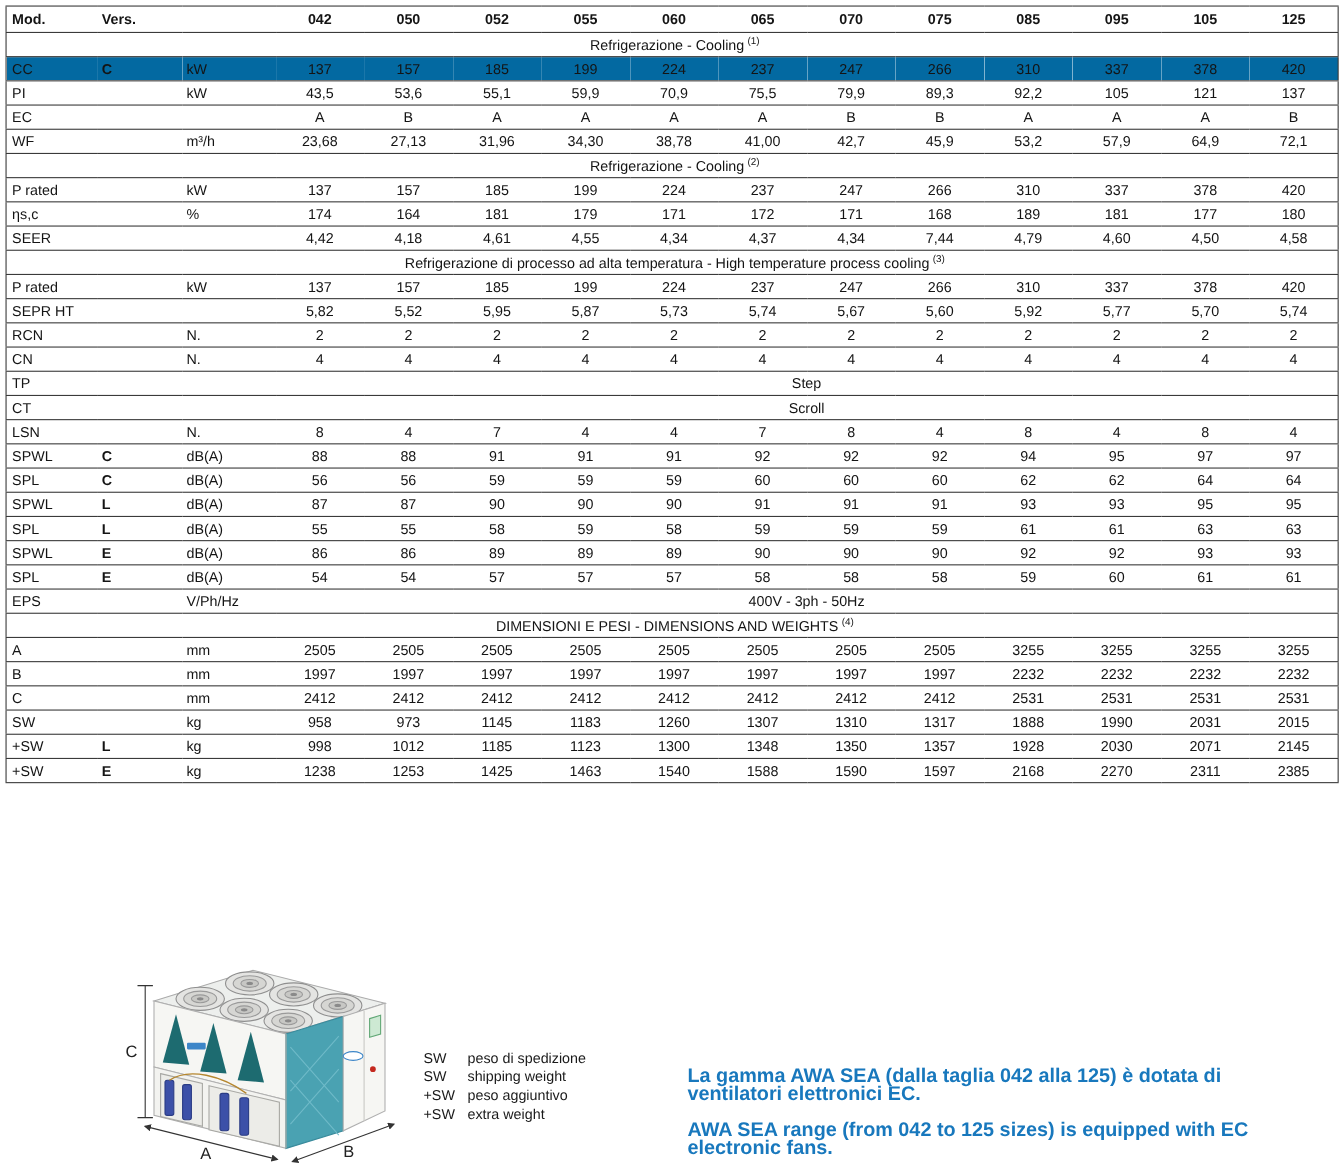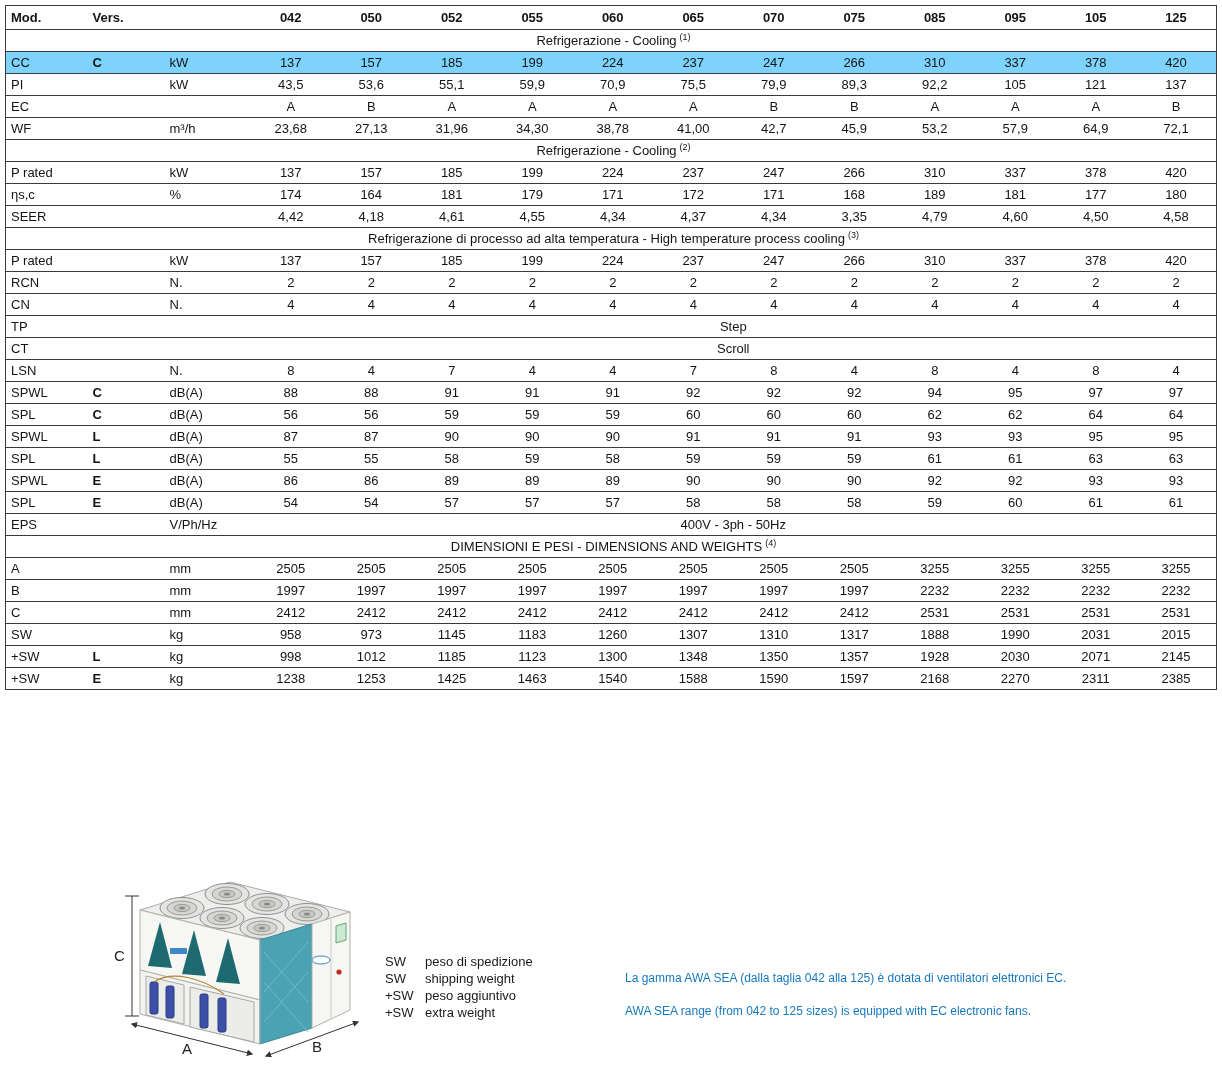--- a/index.html
+++ b/index.html
@@ -16,34 +16,34 @@
     overflow: hidden; padding: 0; color: #141414; background: #fff; }
   .spec-table th { height: 24px; font-weight: bold; }
   th.label, td.label { text-align: left; padding-left: 5px; }
   th.vers, td.vers { text-align: left; padding-left: 4px; }
   td.vers { font-weight: bold; }
   th.unit, td.unit { text-align: left; padding-left: 4px; }
   th.val { text-align: center; }
   td.val { text-align: center; }
   td.section { text-align: center; padding-left: 5px; }
   td.section sup { font-size: 9px; margin-left: 3px; }
-  tr.hl td { background: #7dd3fc; }
+  tr.hl td { background: #0369a1; }
 
   
   .figure { position: absolute; left: 112px; top: 862px; width: 285px; height: 202px; }
   .figure svg text { font-family: "Liberation Sans", sans-serif; font-size: 15px; fill: #222; }
 
   
   .legend { position: absolute; left: 385px; top: 953px; font-size: 13px; color: #1a1a1a; }
   .legend-row { display: flex; line-height: 17px; }
   .legend-key { width: 40px; }
 
   
   .notes { position: absolute; left: 625px; top: 970px; width: 575px; }
-  .note { font-size: 12px; font-weight: normal; color: #1878bd; margin: 0 0 17px 0; line-height: 16px; }
+  .note { font-size: 18px; font-weight: bold; color: #1878bd; margin: 0 0 17px 0; line-height: 16px; }
 </style>
 </head>
 <body>
 
 <div class="page">
 
   <table class="spec-table">
     <colgroup>
       <col style="width:83px">
         <col style="width:77px">
@@ -182,21 +182,21 @@
           <td class="label">SEER</td>
           <td class="vers"></td>
           <td class="unit"></td>
           <td class="val">4,42</td>
           <td class="val">4,18</td>
           <td class="val">4,61</td>
           <td class="val">4,55</td>
           <td class="val">4,34</td>
           <td class="val">4,37</td>
           <td class="val">4,34</td>
-          <td class="val">3,35</td>
+          <td class="val">7,44</td>
           <td class="val">4,79</td>
           <td class="val">4,60</td>
           <td class="val">4,50</td>
           <td class="val">4,58</td>
         </tr>
         <tr>
           <td class="section" colspan="15">Refrigerazione di processo ad alta temperatura - High temperature process cooling<sup>(3)</sup></td>
         </tr>
         <tr>
           <td class="label">P rated</td>
@@ -207,20 +207,37 @@
           <td class="val">185</td>
           <td class="val">199</td>
           <td class="val">224</td>
           <td class="val">237</td>
           <td class="val">247</td>
           <td class="val">266</td>
           <td class="val">310</td>
           <td class="val">337</td>
           <td class="val">378</td>
           <td class="val">420</td>
+        </tr>
+        <tr>
+          <td class="label">SEPR HT</td>
+          <td class="vers"></td>
+          <td class="unit"></td>
+          <td class="val">5,82</td>
+          <td class="val">5,52</td>
+          <td class="val">5,95</td>
+          <td class="val">5,87</td>
+          <td class="val">5,73</td>
+          <td class="val">5,74</td>
+          <td class="val">5,67</td>
+          <td class="val">5,60</td>
+          <td class="val">5,92</td>
+          <td class="val">5,77</td>
+          <td class="val">5,70</td>
+          <td class="val">5,74</td>
         </tr>
         <tr>
           <td class="label">RCN</td>
           <td class="vers"></td>
           <td class="unit">N.</td>
           <td class="val">2</td>
           <td class="val">2</td>
           <td class="val">2</td>
           <td class="val">2</td>
           <td class="val">2</td>

